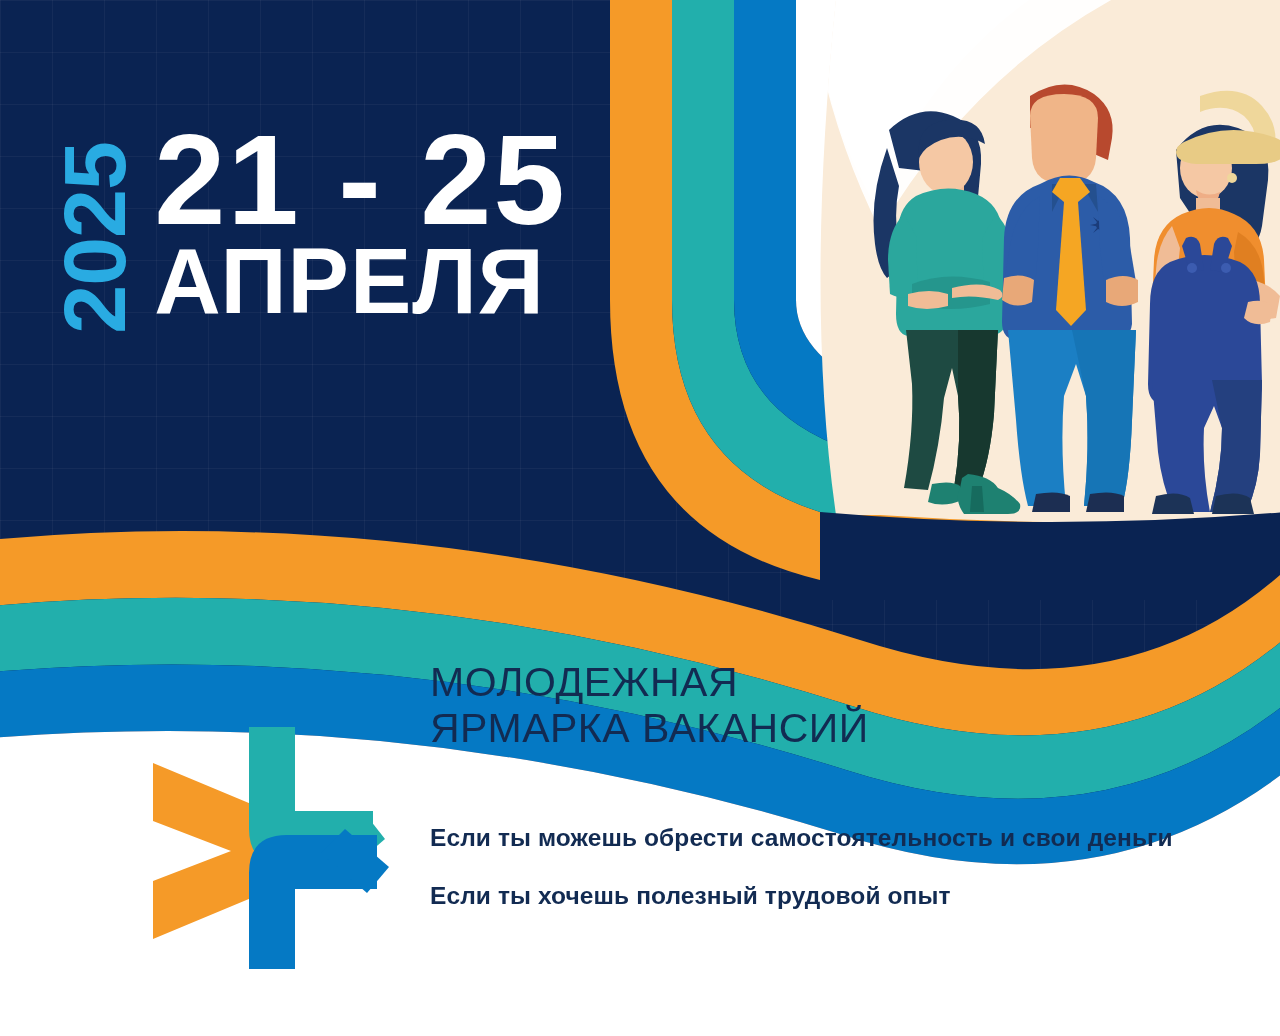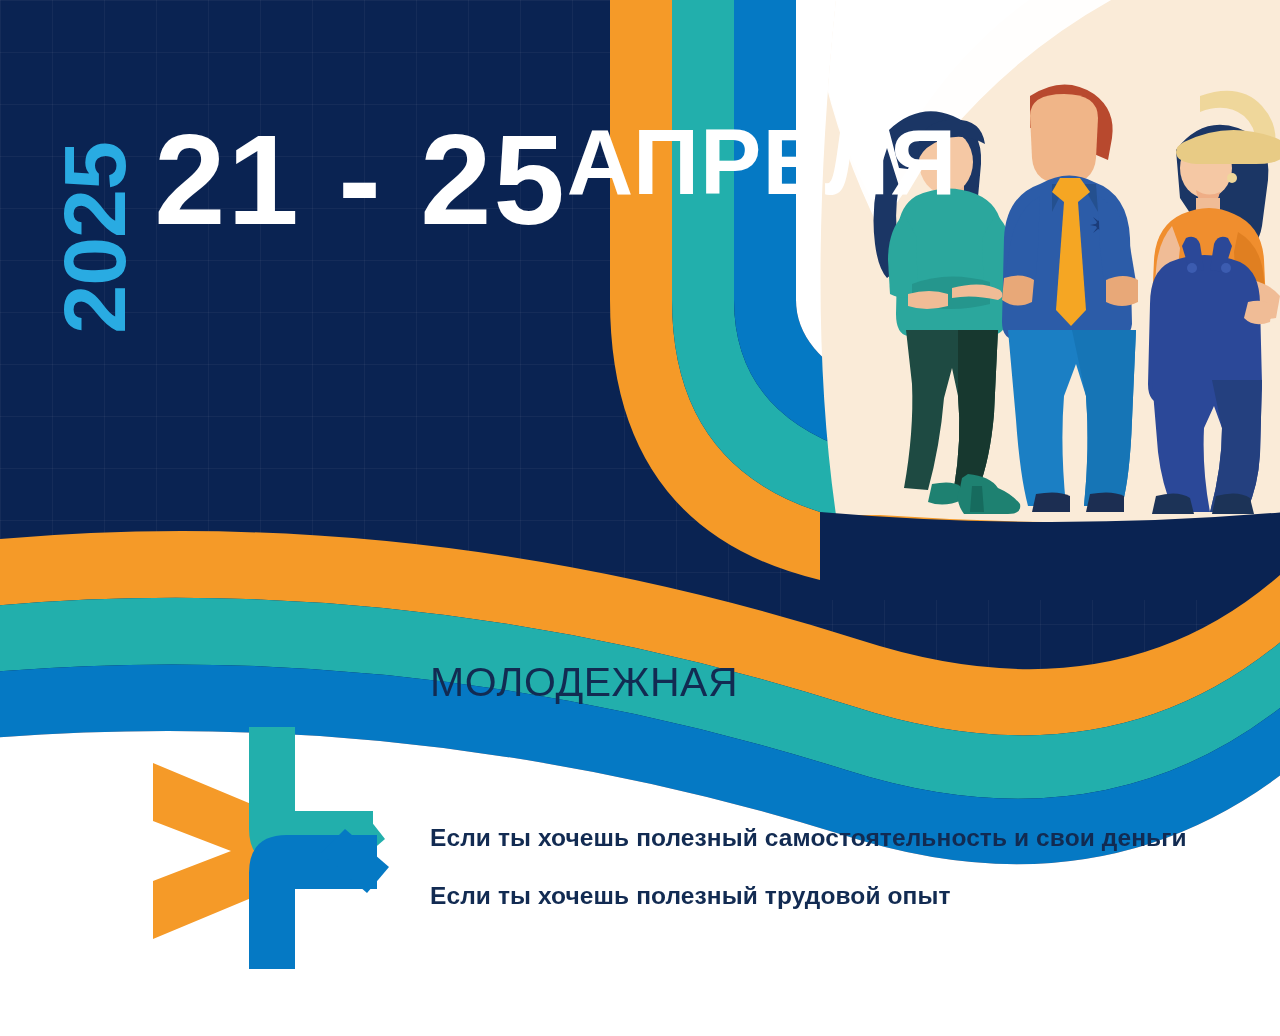--- a/index.html
+++ b/index.html
@@ -31,21 +31,21 @@
     color:#29ABE2;
     font-size:88px;
     font-weight:bold;
     letter-spacing:-1px;
     line-height:.98;
     writing-mode:vertical-rl;
     transform:rotate(180deg);
     margin-right:16px;
     margin-top:22px;
   }
-  #date-lines{display:flex;}
+  #date-lines{display:flex;flex-direction:column;}
   #date-range{
     color:#FFFFFF;font-size:128px;font-weight:bold;line-height:.93;
     letter-spacing:2px;white-space:nowrap;
   }
   #date-month{
     color:#FFFFFF;font-size:92px;font-weight:bold;line-height:1.02;
     letter-spacing:1px;white-space:nowrap;margin-top:-4px;
   }
 
   
@@ -213,20 +213,21 @@
   <svg id="logo-mark" viewBox="0 0 245 245">
     <path fill="#F59A28" d="M8 38 L8 96 L86 126 L8 156 L8 214 L128 164 L128 88 Z"></path>
     <path fill="#22AFAC" d="M104 2 L104 104 Q104 140 140 140 L228 140 L228 86 L150 86 L150 2 Z"></path>
     <path fill="#22AFAC" d="M172 126 L218 86 L240 114 L196 152 Z"></path>
     <path fill="#0579C4" d="M104 244 L104 148 Q104 110 142 110 L232 110 L232 164 L150 164 L150 244 Z"></path>
     <path fill="#0579C4" d="M176 128 L222 168 L244 142 L200 104 Z"></path>
   </svg>
 
   <div id="headline">
     <span class="l1">МОЛОДЕЖНАЯ</span>
+    <span class="l2">ЯРМАРКА ВАКАНСИЙ</span>
   </div>
 
   <div id="bullets">
-    <div class="bullet">Если ты хочешь полезный самостоятельность и свои деньги</div>
+    <div class="bullet">Если ты можешь обрести самостоятельность и свои деньги</div>
     <div class="bullet">Если ты хочешь полезный трудовой опыт</div>
   </div>
 
 </div>
 
 </body></html>

